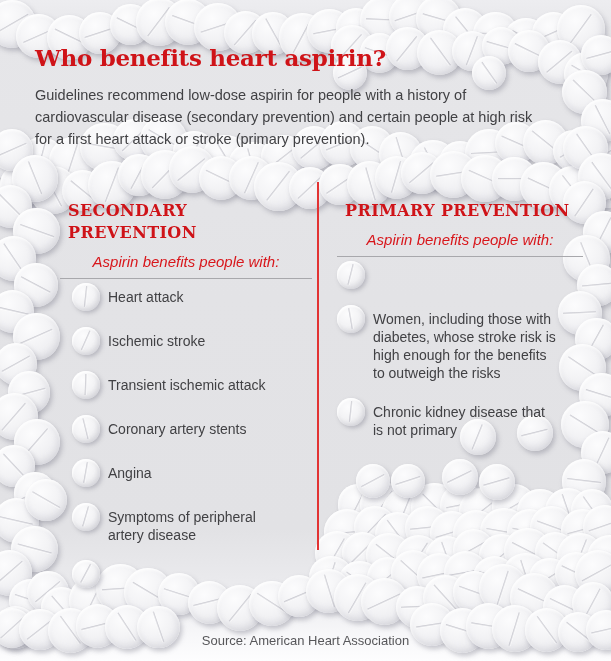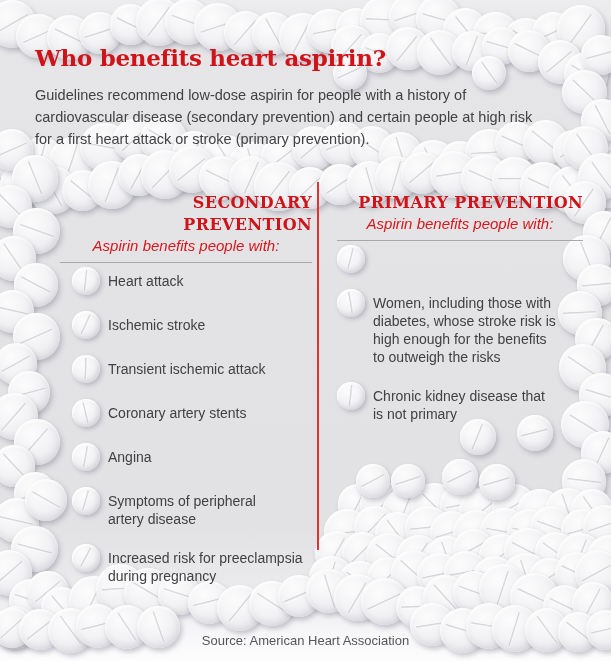--- a/index.html
+++ b/index.html
@@ -31,21 +31,21 @@
   }
   .intro{
     position:absolute; left:35px; top:84px; margin:0; width:545px;
     font-size:14.5px; line-height:22px; color:#414144; white-space:pre-line;
   }
   .cols{position:absolute; left:60px; top:192px; width:512px; height:380px;}
   .col{position:absolute; top:0;}
   .col-left{left:0; width:252px;}
   .col-right{left:277px; width:246px;}
   .col-heading{
-    margin:0; text-align:right;
+    margin:8px; text-align:left;
     font-family:"DejaVu Serif", serif; font-weight:bold;
     font-size:16px; letter-spacing:0.4px; line-height:22px; color:#cf1318;
   }
   .col-subheading{
     text-align:center; font-style:italic; font-size:15px; line-height:20px; color:#d8161b;
   }
   .rule{height:0; border-top:1px solid #a8a8ac; margin:6px 0 8px 0;}
   .vdivider{
     position:absolute; left:257px; top:-10px; width:2px; height:368px; background:#e23333;
   }
@@ -305,22 +305,20 @@
               <span class="pill-ico" style="--a:10deg"></span>
               <span class="item-text">Angina</span>
             </li>
           <li>
               <span class="pill-ico" style="--a:16deg"></span>
               <span class="item-text">Symptoms of peripheral
 artery disease</span>
             </li>
           <li>
               <span class="pill-ico" style="--a:28deg"></span>
-              <span class="item-text">Increased risk for preeclampsia
-during pregnancy</span>
             </li>
         </ul>
       </section>
 
       <section class="col col-right">
         <h2 class="col-heading">PRIMARY PREVENTION</h2>
         <div class="col-subheading">Aspirin benefits people with:</div>
         <div class="rule"></div>
         <ul class="benefits">
           <li>

